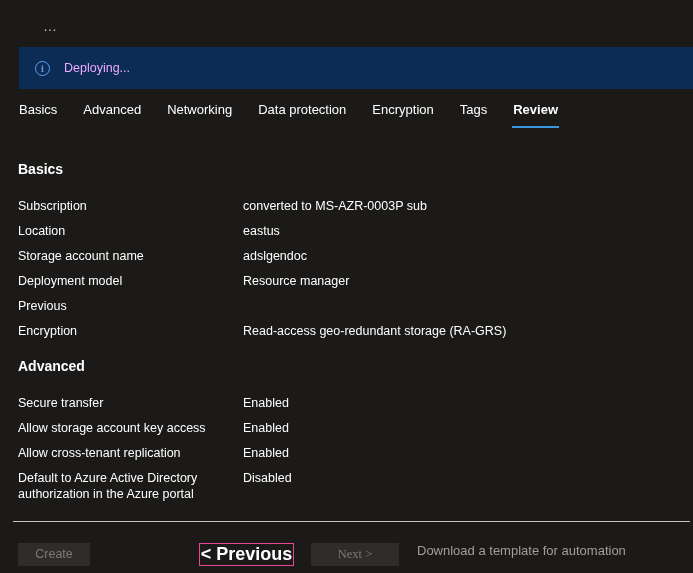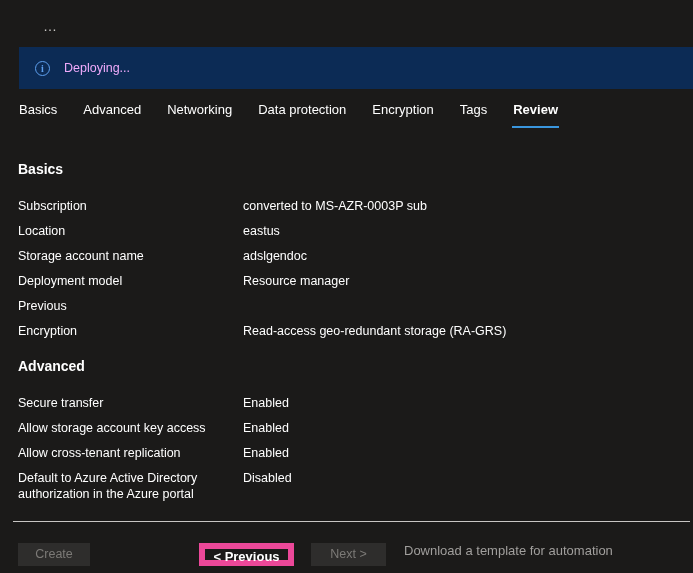--- a/index.html
+++ b/index.html
@@ -149,29 +149,29 @@
     cursor: pointer;
     margin-top: 7px;
   }
   .btn-disabled {
     background: #2e2d2c;
     color: #7c7a77;
     border: none;
     cursor: default;
   }
   .btn-create { width: 72px; }
-  .btn-next { width: 75px; margin-left: 17px; }
+  .btn-next { width: 88px; margin-left: 17px; font-family: Liberation Serif, serif; }
   .btn-outline {
     width: 95px;
     margin-left: 109px;
     background: transparent;
-    border: 6px solid #ec4899;
-    color: #ffffff;
-    font-weight: bold;
-    font-size: 13px;
+    border: 1px solid #ec4899;
+    color: #ffffff;
+    font-weight: bold;
+    font-size: 18px;
   }
   .download-link {
     margin-left: 18px;
     font-size: 13px;
     color: #a19f9d;
     text-decoration: none;
     cursor: pointer;
   }
 </style>
 </head>

